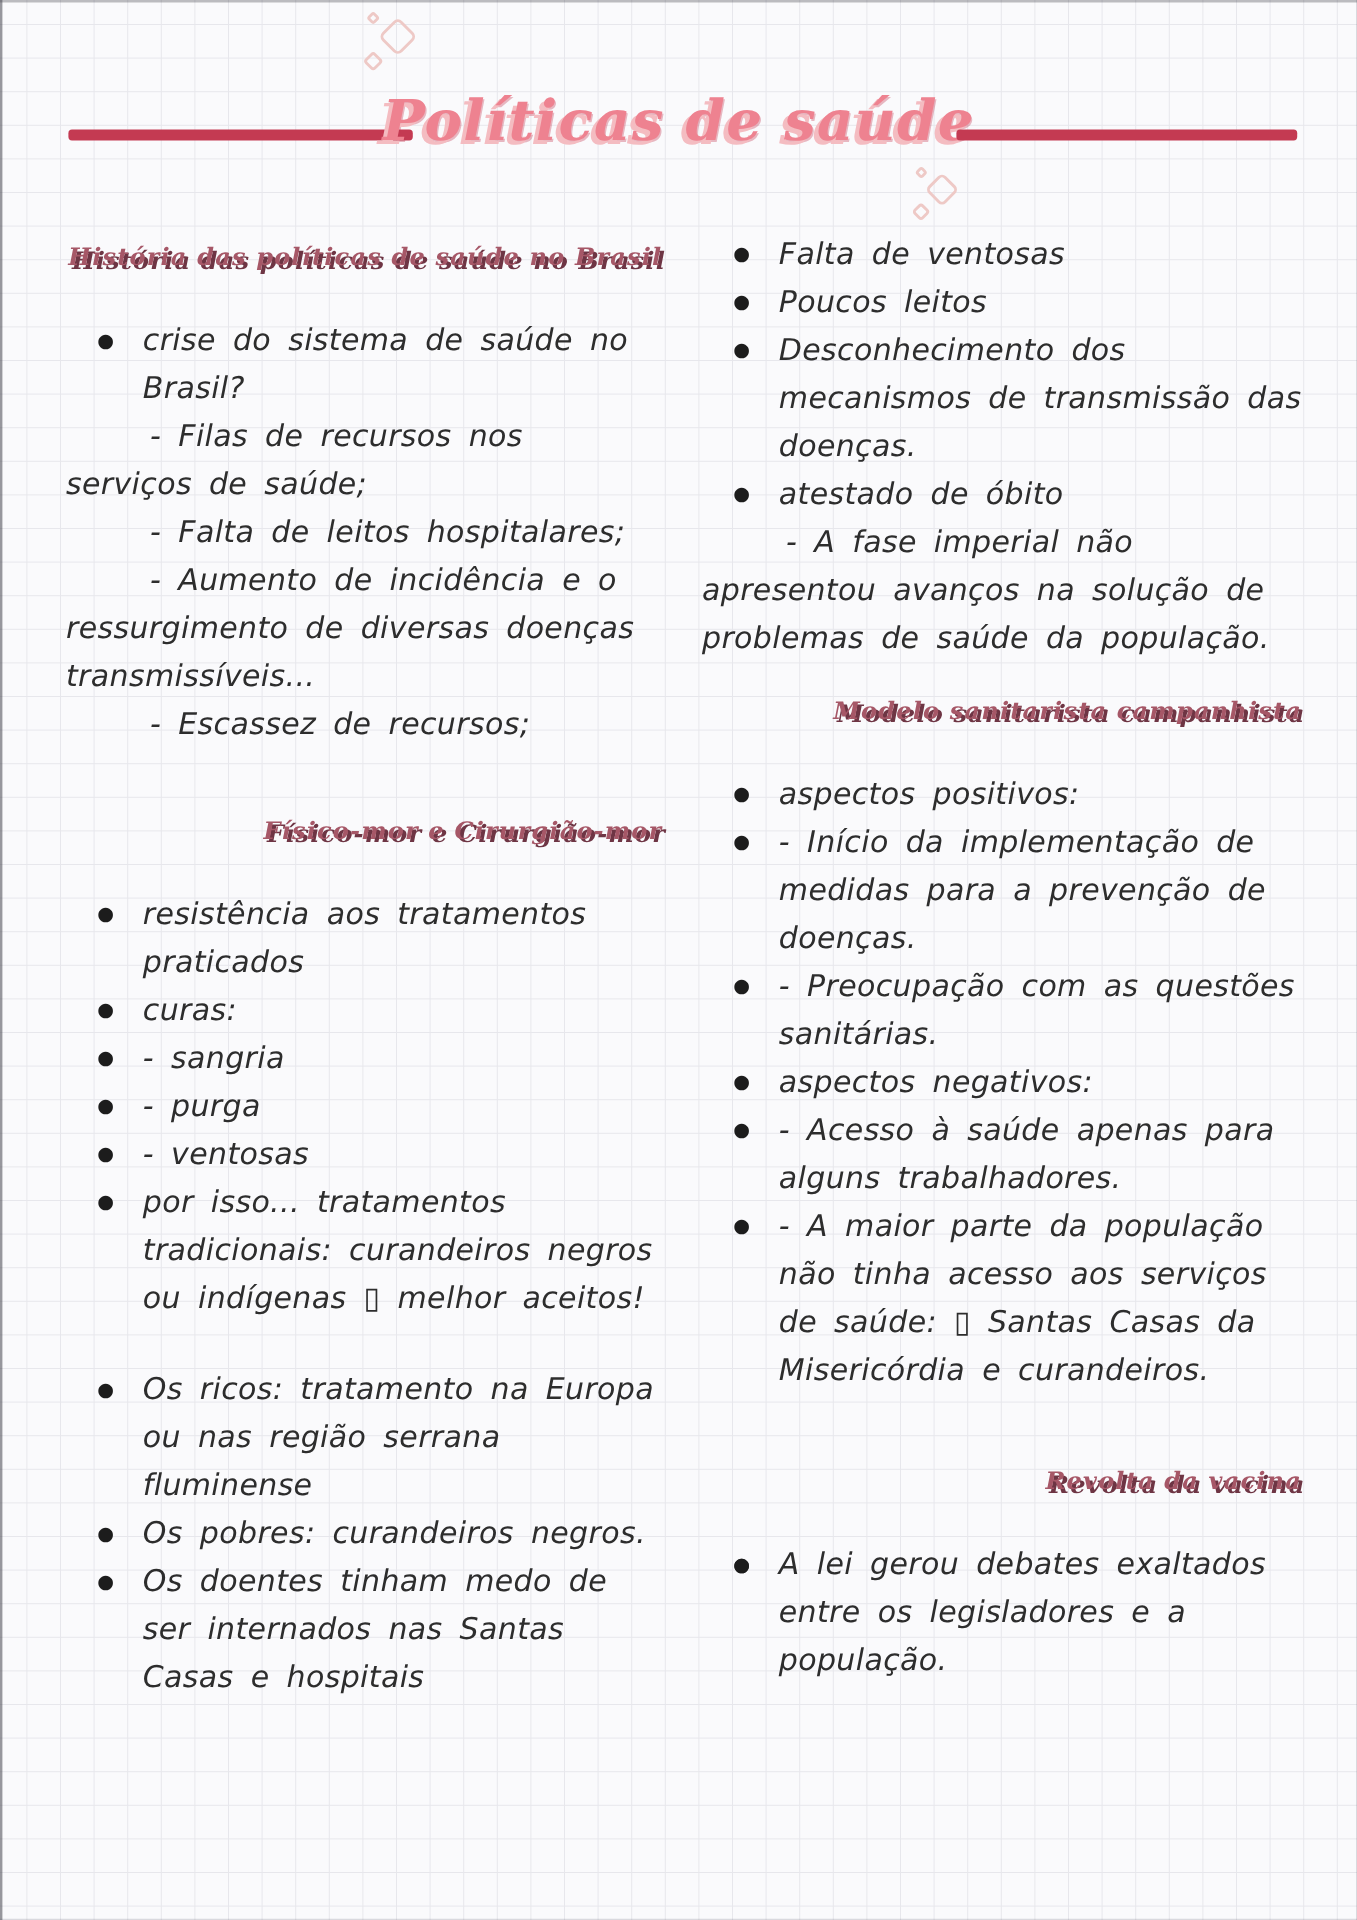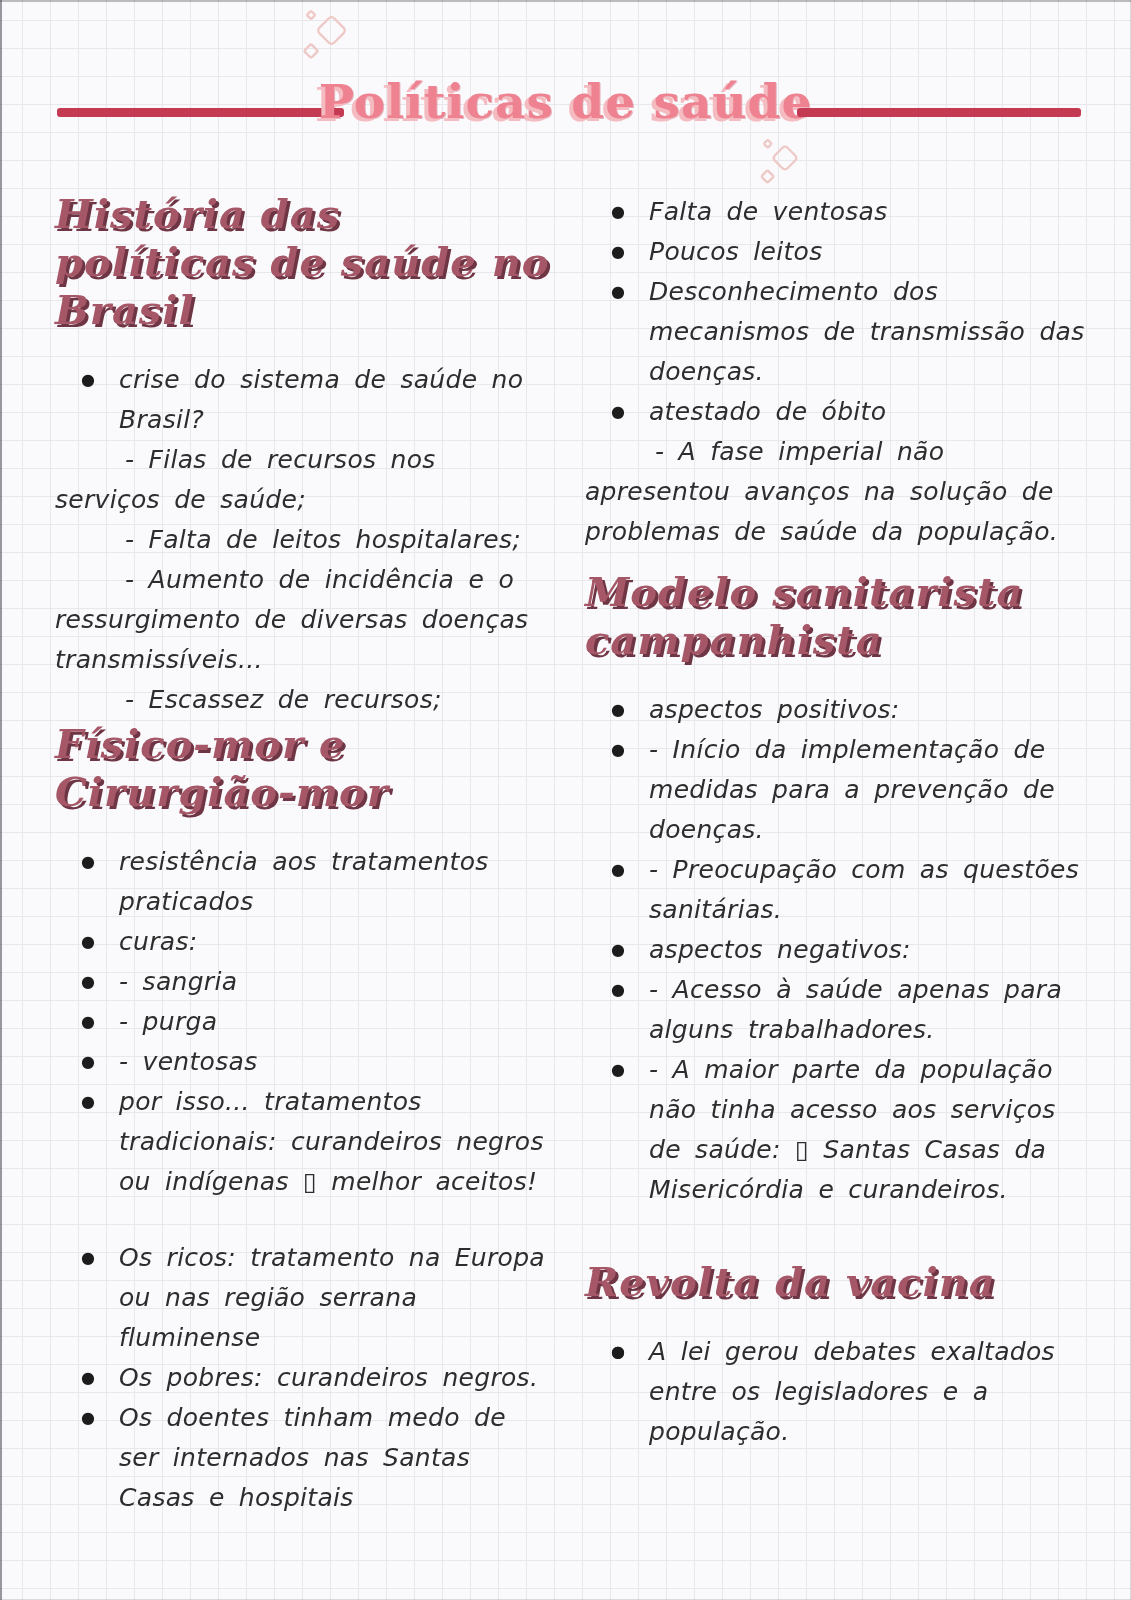--- a/index.html
+++ b/index.html
@@ -30,21 +30,21 @@
     position:absolute;inset:0;pointer-events:none;
     box-shadow:inset 2px 0 0 rgba(70,70,78,.55), inset 0 2px 0 rgba(70,70,78,.35),
                inset -1px 0 0 rgba(120,120,130,.25), inset 0 -1px 0 rgba(120,120,130,.25);
   }
   
   .title-band{position:absolute;left:0;top:0;width:100%;height:180px;}
   .page-title{
     position:absolute;left:0;right:0;top:76px;
     text-align:center;
     font-family:"DejaVu Serif", serif;
-    font-weight:bold;
+    font-style:italic;font-weight:bold;
     font-size:47px;line-height:52px;
     letter-spacing:1px;
     color:var(--title);
     text-shadow:-4px 3px 0 var(--title-shadow), 1px 1px 0 rgba(196,58,82,.35);
   }
   .rule{position:absolute;top:108px;height:9px;background:var(--accent);border-radius:3px;}
   .rule-left{left:57px;width:287px;}
   .rule-right{left:797px;width:284px;}
   .sparkle{position:absolute;}
   .sparkle-1{left:300px;top:8px;}
@@ -52,41 +52,41 @@
   .sparkle svg{display:block;}
   .sparkle rect{fill:none;stroke:var(--sparkle);stroke-width:2.4px;}
   
   .col{position:absolute;top:0;}
   .col-left{left:55px;width:497px;}
   .col-right{left:585px;width:500px;}
   .section{position:relative;}
   .heading{
     font-family:"DejaVu Serif", serif;
     font-style:italic;font-weight:bold;
-    font-size:40px;line-height:48px;
-    text-align:left;letter-spacing:1px;
+    font-size:20px;line-height:48px;
+    text-align:right;letter-spacing:1px;
     color:var(--heading);
     text-shadow:3px 3px 0 var(--heading-shadow);
     margin-bottom:26px;
   }
   .block{
     position:relative;
     font-style:italic;
     font-size:25px;line-height:40px;
     letter-spacing:.3px;word-spacing:6px;
   }
   .block-bullet{padding-left:64px;}
   .block-bullet .dot{
     position:absolute;left:26px;top:0;
     font-style:normal;font-size:16px;line-height:40px;color:#1c1c1c;
   }
   .block-sub{text-indent:70px;}
   
   .col-left  .section:nth-child(1){margin-top:190px;}
-  .col-left  .section:nth-child(2){}
+  .col-left  .section:nth-child(2){margin-top:44px;}
   .col-left  .section:nth-child(3){margin-top:36px;}
   .col-left  .section:nth-child(4){margin-top:36px;}
   .col-right .section:nth-child(1){margin-top:192px;}
   .col-right .section:nth-child(2){margin-top:16px;}
   .col-right .section:nth-child(3){margin-top:48px;}
   .col-right .section:nth-child(4){margin-top:32px;}
 </style>
 </head>
 <body>
 

